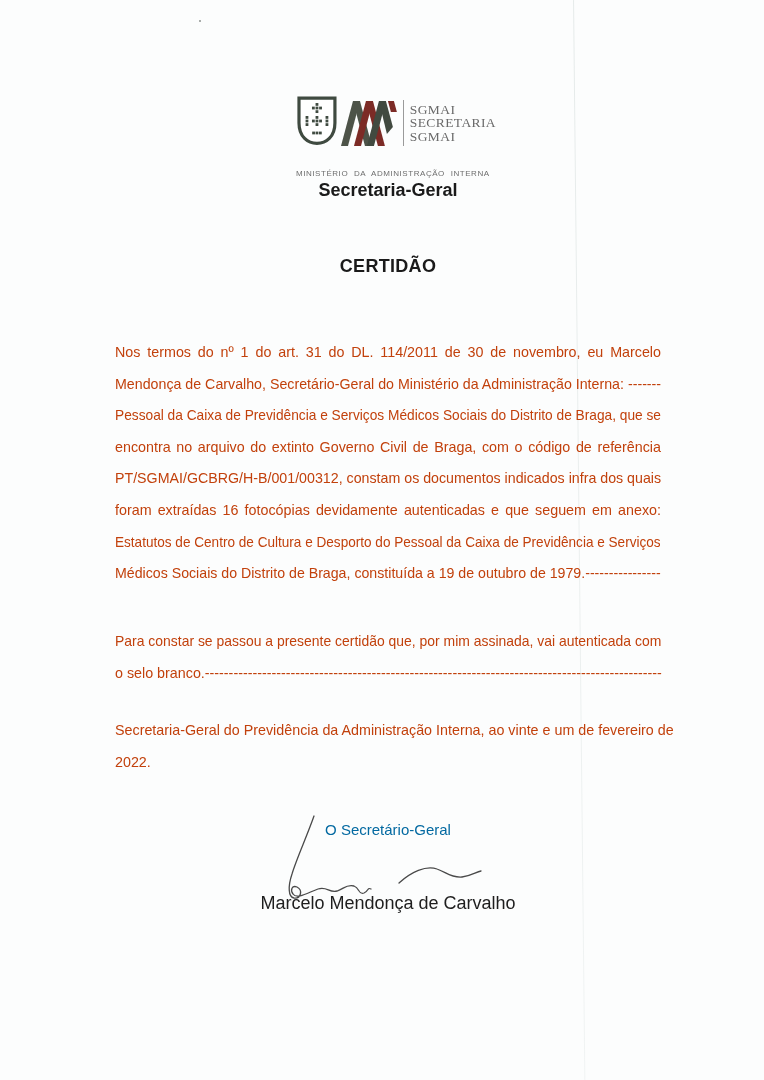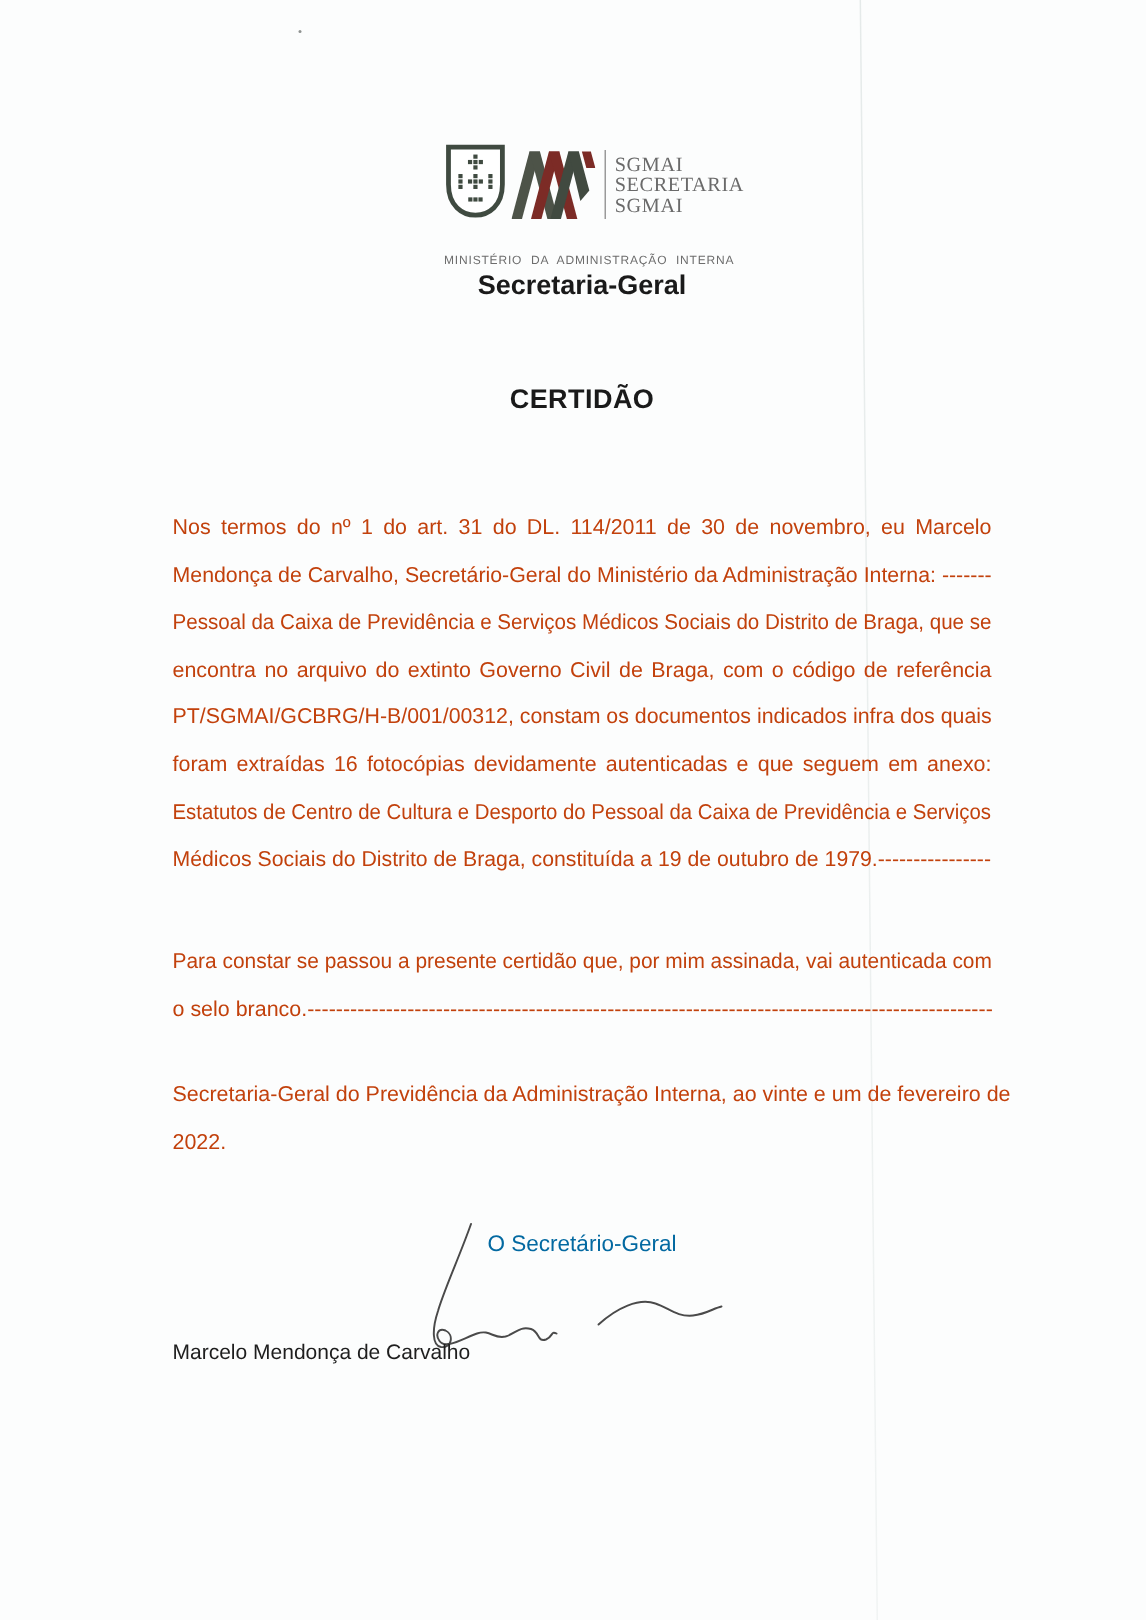--- a/index.html
+++ b/index.html
@@ -39,21 +39,21 @@
 
   
   .para{font-size:14.3px;line-height:31.6px;color:#c2410c;}
   .p1{top:337px;} .p2{top:626px;} .p3{top:715px;}
   .ln{white-space:nowrap;overflow:visible;}
   .jline{text-align:justify;text-align-last:justify;}
   .lline{text-align:left;text-align-last:left;}
 
   
   .sig-role{top:821px;text-align:center;font-size:15px;color:#0369a1;}
-  .sig-name{top:893px;font-size:14px;color:#1e1e1e;}
+  .sig-name{top:893px;text-align:center;font-size:18px;color:#1e1e1e;}
   .sig-svg{position:absolute;left:265px;top:808px;}
 </style>
 </head>
 <body>
 
 <div class="page">
 
   <div class="fold-line"></div>
   <div class="speck"></div>
 

